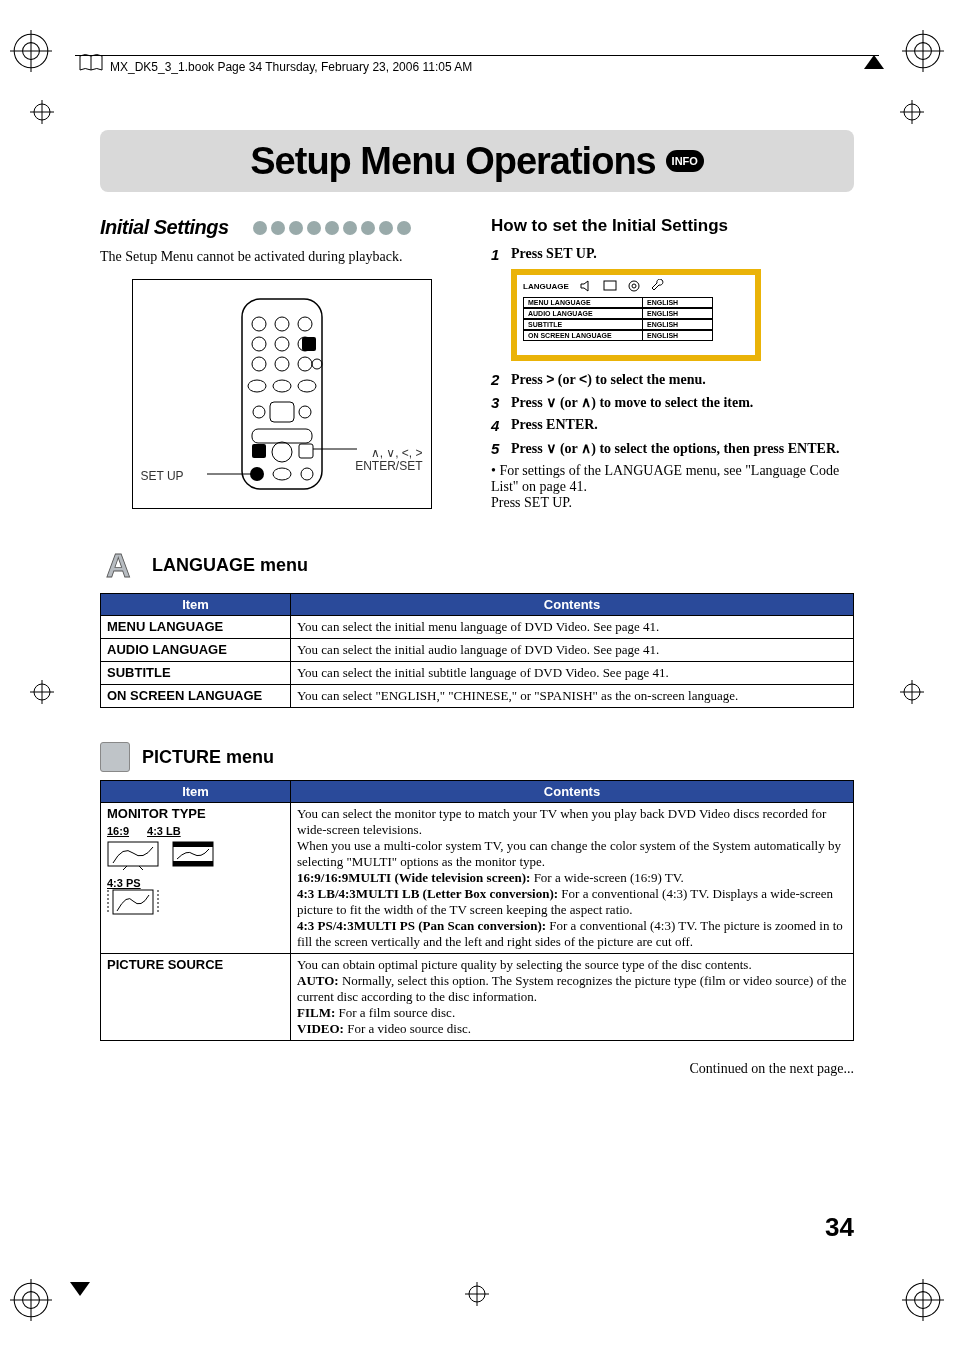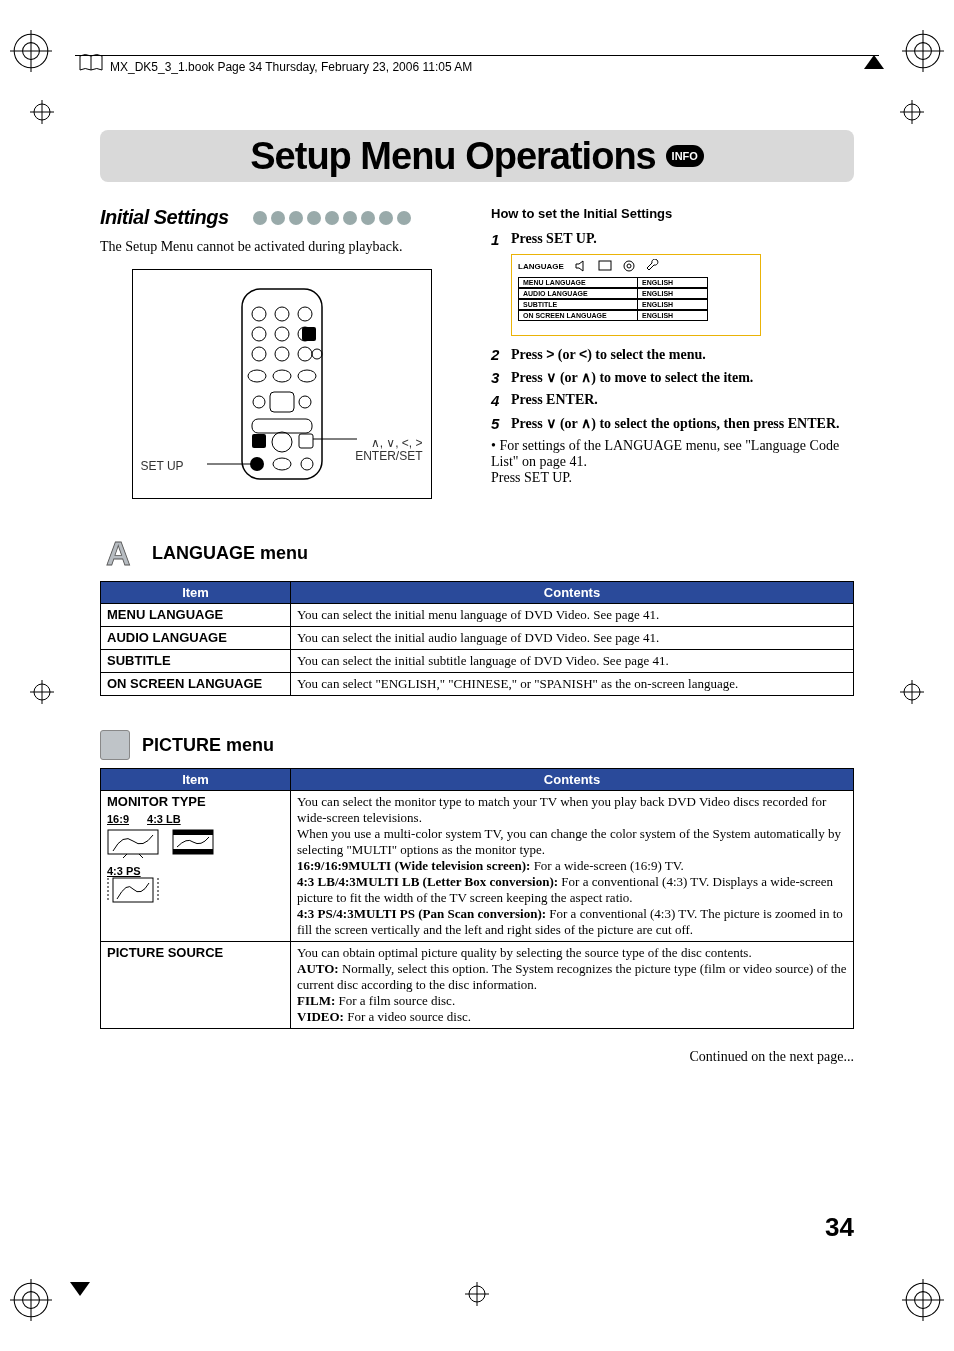--- a/index.html
+++ b/index.html
@@ -47,21 +47,21 @@
   }
 
   .page {
     position: absolute;
     top: 130px; left: 100px; right: 100px;
     bottom: 100px;
   }
 
   .title-banner {
     background: #d9d9d9;
-    height: 52px;
+    height: 62px;
     border-radius: 8px;
     display:flex;
     align-items:center;
     justify-content:center;
     gap: 10px;
     margin-bottom: 24px;
   }
   .title-banner h1 {
     font-family: Arial, sans-serif;
     font-weight: bold;
@@ -111,39 +111,39 @@
     color:#333;
     position:relative;
   }
   .remote-svg { width: 150px; height: 200px; }
   .remote-label-left { position:absolute; left:8px; bottom:25px; font-size:12px; }
   .remote-label-right { position:absolute; right:8px; bottom:35px; font-size:12px; text-align:right; line-height:1.1;}
 
   .subhead {
     font-family: Arial, sans-serif;
     font-weight:bold;
-    font-size: 13px;
+    font-size: 17px;
     margin-bottom: 10px;
   }
 
   .steps { font-size:14px; }
   .step { margin-bottom: 6px; display:flex; gap:6px; }
   .step .num {
     font-family: Arial, sans-serif;
     font-weight:bold;
     font-style:italic;
     font-size:15px;
     min-width:14px;
   }
   .step .txt b { font-weight:bold; }
 
   .onscreen-menu {
     margin: 6px 0 10px 20px;
     width: 250px;
-    border: 1px solid #eab308;
+    border: 6px solid #eab308;
     padding: 4px 6px 14px 6px;
     font-family: Arial, sans-serif;
     font-size: 8px;
   }
   .onscreen-menu .tabrow {
     display:flex; align-items:center; gap:10px;
     margin-bottom:4px;
   }
   .onscreen-menu .tabrow .tab {
     font-weight:bold;

